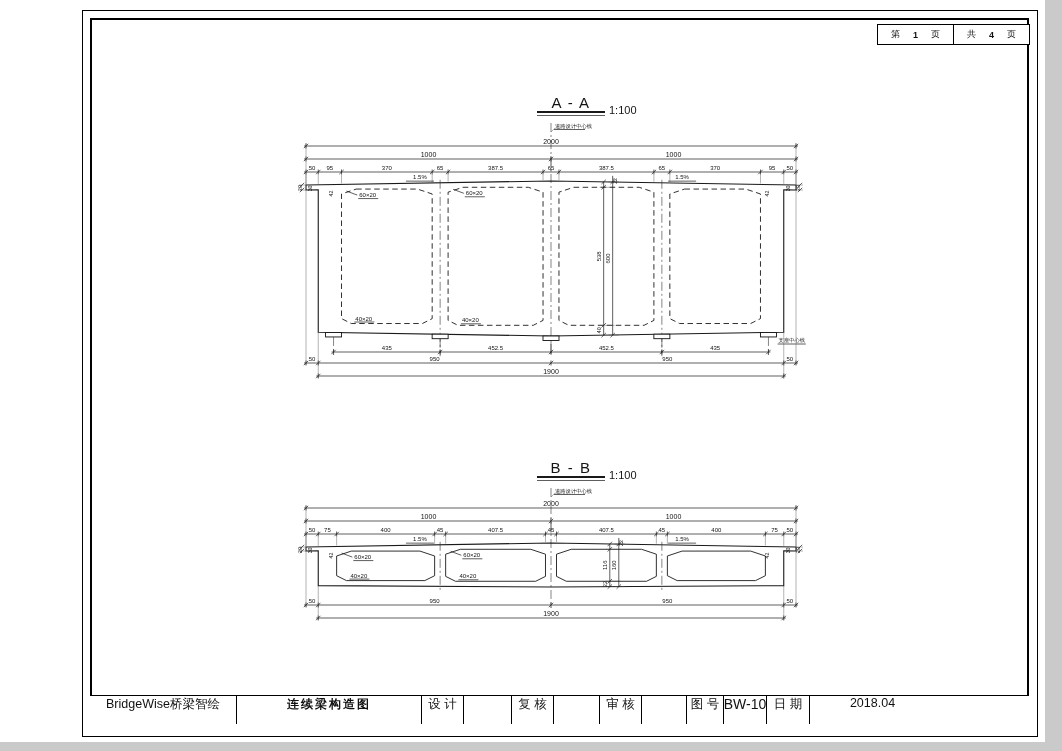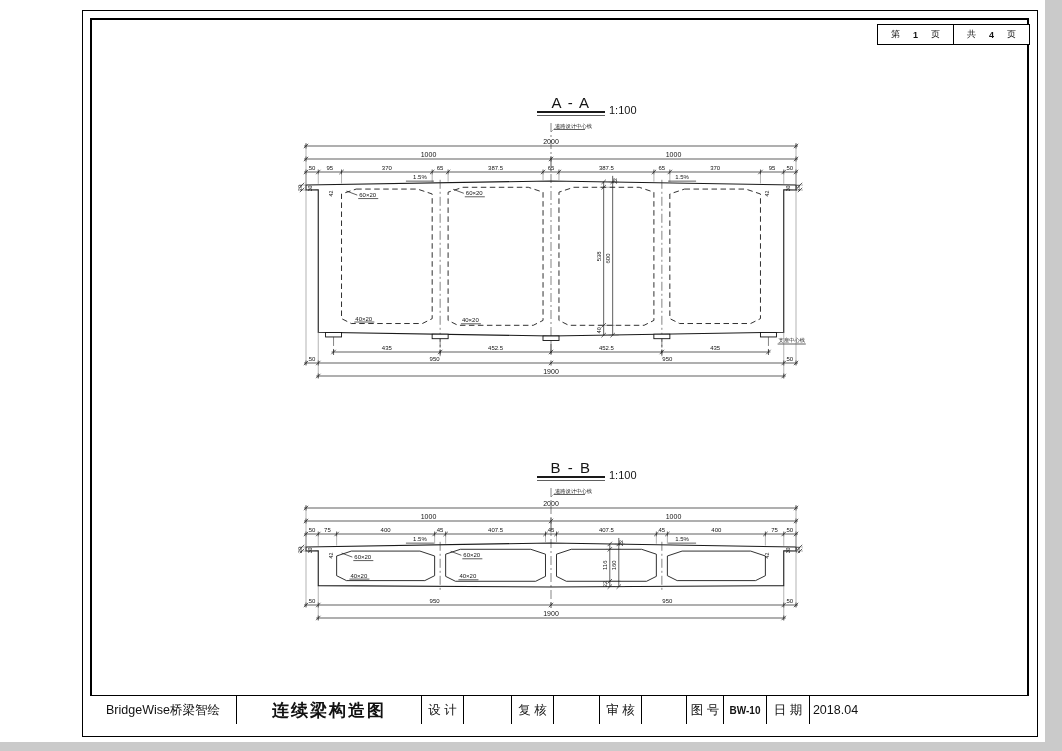--- a/index.html
+++ b/index.html
@@ -20,25 +20,25 @@
   .d5{font-size:5.3px;}
   .ol{stroke:#1a1a1a;stroke-width:1.1;fill:none;}
   .ln{stroke:#1a1a1a;stroke-width:.7;fill:none;}
   .thk{stroke:#1a1a1a;stroke-width:1.8;fill:none;}
   .xl{stroke:#555;stroke-width:.45;fill:none;}
   .cl{stroke:#333;stroke-width:.6;stroke-dasharray:9 3 2 3;fill:none;}
   .vd{stroke:#1a1a1a;stroke-width:.9;stroke-dasharray:5.5 3.5;fill:none;}
   .vs{stroke:#1a1a1a;stroke-width:.9;fill:none;}
   .br{fill:#fff;stroke:#111;stroke-width:.9;}
   .tblock{position:absolute;left:90px;top:695px;width:939px;height:29px;display:flex;border-top:1.5px solid #000;box-sizing:border-box;background:#fff;}
-  .tc{border-right:1px solid #000;display:flex;align-items:center;justify-content:center;
+  .tc{border-right:1px solid #000;display:flex;justify-content:center;
       font-size:12.5px;box-sizing:border-box;height:100%;white-space:nowrap;overflow:hidden;}
-  .tc:last-child{border-right:none;}
-  .tc.bold{font-weight:bold;font-size:17px;letter-spacing:2px;}
-  .tc.small{font-weight:bold;font-size:10px;}
+  .tc:last-child{border-right:none;margin-left:37px;}
+  .tc.bold{font-weight:bold;font-size:12px;letter-spacing:2px;}
+  .tc.small{font-weight:normal;font-size:14px;}
   .gr{position:absolute;background:#cacaca;}
 </style>
 </head>
 <body>
 
 <div class="canvas">
   <div class="outerb"></div>
   <div class="innerb"></div>
 
   <div class="pagebox">

